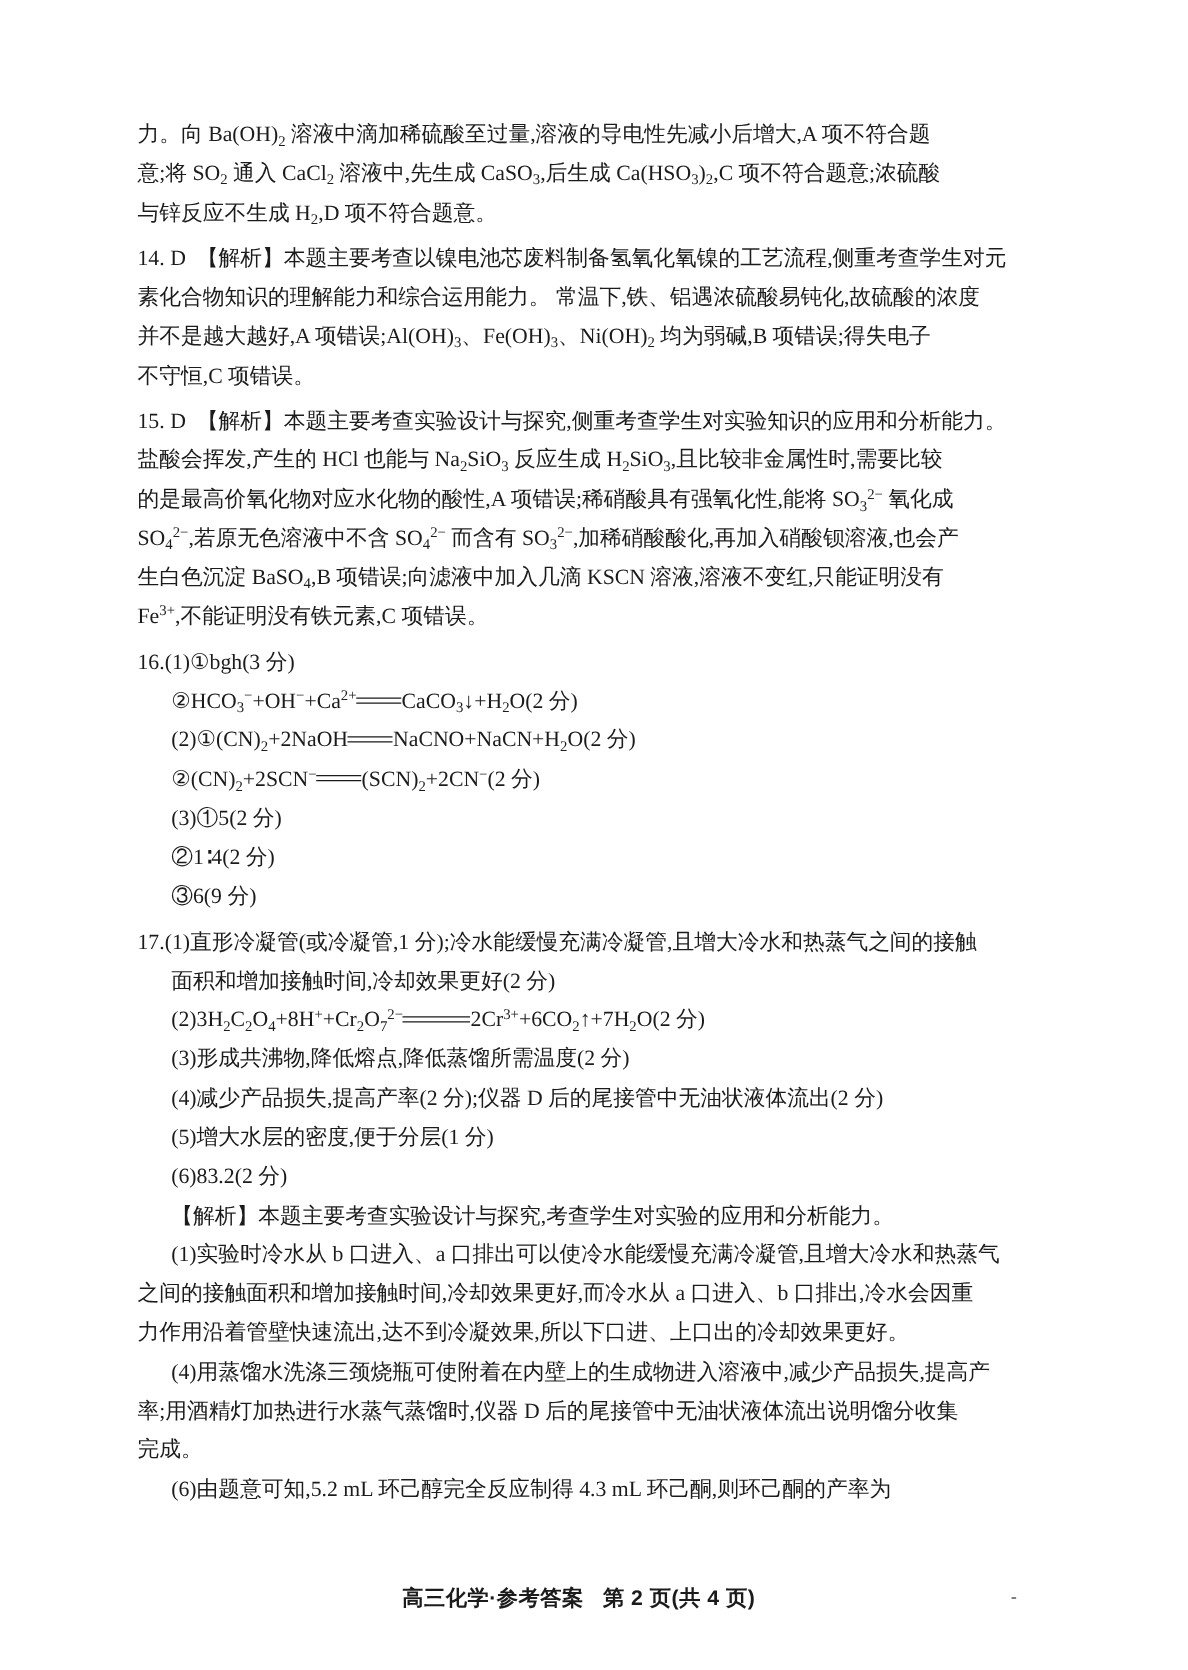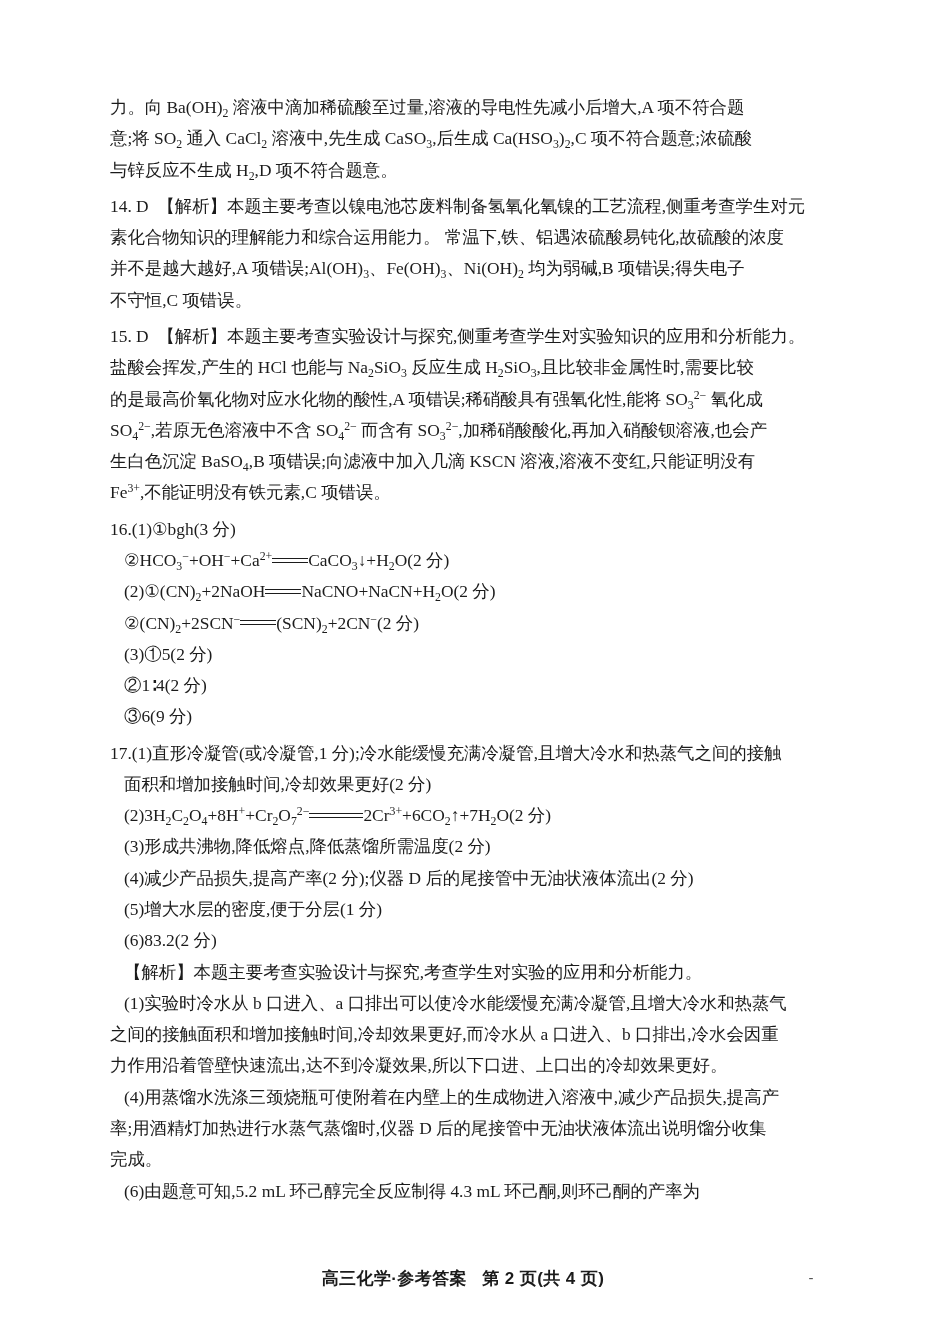--- a/index.html
+++ b/index.html
@@ -27,21 +27,21 @@
   .doc-body {
     font-size: 17.4px;
     line-height: 1.74;
     text-align: justify;
   }
   p {
     margin: 0 0 1px 0;
   }
   
   .ind1 { margin-left: 0; }
-  .ind2 { margin-left: 14px; }
+  .ind2 { margin-left: 27px; }
 
   .bold { font-weight: normal; }
   .sans { font-family: "Liberation Sans", "DejaVu Sans", sans-serif; }
 
   
   .item {
     display: block;
     margin-top: 6px;
   }
   .item-line {

